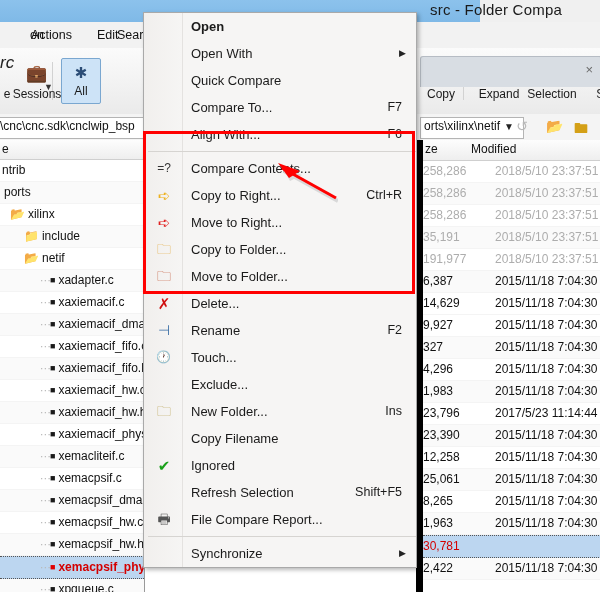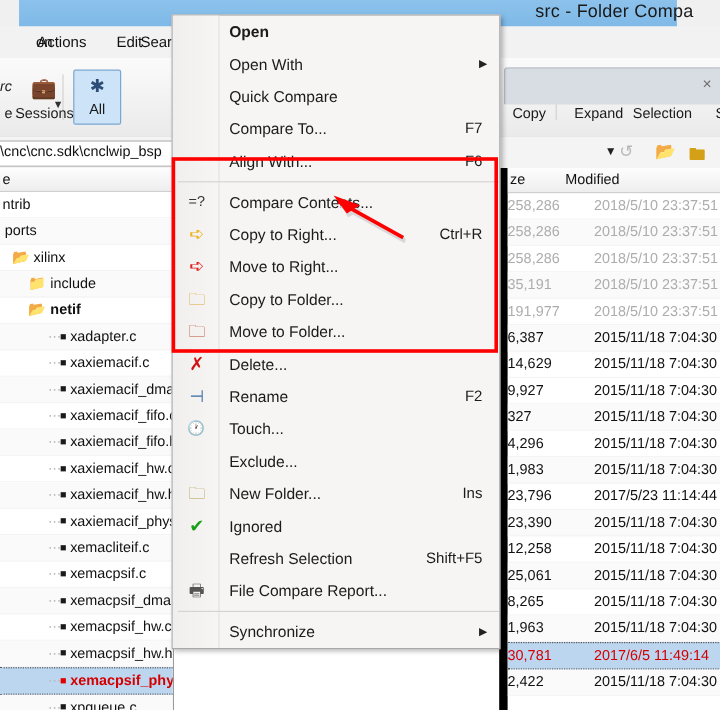--- a/index.html
+++ b/index.html
@@ -4,21 +4,21 @@
 <style>
   html,body{margin:0;padding:0;}
   body{
     width:600px;height:592px;overflow:hidden;position:relative;
     font-family:"Liberation Sans","DejaVu Sans",sans-serif;
     font-size:12px;color:#000;background:#fff;
   }
   
   #app{position:absolute;inset:0;background:#f0f0f0;}
   #titlebar{
-    position:absolute;left:16px;top:0;width:548px;height:22px;
+    position:absolute;left:0;top:0;width:480px;height:22px;
     background:#85bdea;
     background-image:linear-gradient(to bottom,#8cc2ec 0%,#7fb9e7 100%);
   }
   #title-text{
     position:absolute;left:430px;top:1px;font-size:15px;color:#1a1a1a;
     white-space:nowrap;letter-spacing:.2px;
   }
   #menubar{
     position:absolute;left:0;top:22px;width:600px;height:26px;
     background:#f2f2f2;border-bottom:1px solid #dfdfdf;
@@ -26,21 +26,21 @@
   .menu-item{
     position:absolute;top:4px;font-size:12.5px;color:#111;white-space:nowrap;
     padding:2px 5px;
   }
   
   #toolbar{
     position:absolute;left:0;top:48px;width:600px;height:66px;
     background:linear-gradient(to bottom,#fbfbfb 0%,#f1f1f1 60%,#eaeaea 100%);
     border-bottom:1px solid #c8c8c8;
   }
-  #tb-src{position:absolute;left:0;top:17px;font-size:12px;color:#222;font-style:italic;}
+  #tb-src{position:absolute;left:0;top:5px;font-size:17px;color:#222;font-style:italic;}
   .tb-btn{position:absolute;top:14px;width:58px;text-align:center;}
   .tb-ico{height:24px;line-height:24px;font-size:17px;}
   .tb-lbl{font-size:12px;color:#1a1a1a;margin-top:1px;white-space:nowrap;}
   #tb-all{
     position:absolute;left:61px;top:10px;width:40px;height:46px;
     background:#cde3f7;border:1px solid #7aa7d0;border-radius:2px;
   }
   #tb-all .tb-ico{font-size:16px;color:#2b4d77;}
   .tb-sep{position:absolute;top:14px;width:1px;height:38px;background:#d2d2d2;}
   .caret{position:absolute;font-size:9px;color:#333;}
@@ -191,20 +191,21 @@
         <div class="tb-lbl">Sel</div>
       </div>
     </div>
 
   <div id="tabstrip">
     <div id="tab-close">×</div>
   </div>
 
   <div id="pathbar">
     <div class="path-box" style="left:-4px;width:144px;">\cnc\cnc.sdk\cnclwip_bsp</div>
+    <div class="path-box" style="left:420px;width:96px;">orts\xilinx\netif</div>
     <div class="path-caret" style="left:504px;">▼</div>
   <div class="pb-ico" style="left: 516px; color: rgb(185, 185, 185);">↺</div>
       <div class="pb-ico" style="left: 546px; color: rgb(212, 160, 23);">📂</div>
       <div class="pb-ico" style="left: 574px; color: rgb(212, 160, 23);">🖿</div>
     </div>
 
   <div id="midpane"></div>
 
   <div id="leftpane">
     <div id="left-header">e</div>
@@ -215,21 +216,21 @@
         <div class="trow alt">
           <span class="tname" style="left: 4px; font-weight: normal;"><span class="">ports</span></span>
         </div>
         <div class="trow">
           <span class="tname" style="left: 10px; font-weight: normal;"><span class="fold" style="color:#cf5b4a;">📂</span><span class="">xilinx</span></span>
         </div>
         <div class="trow alt">
           <span class="tname" style="left: 24px; font-weight: normal;"><span class="fold" style="color:#9fb6c4;">📁</span><span class="">include</span></span>
         </div>
         <div class="trow">
-          <span class="tname" style="left: 24px; font-weight: bold;"><span class="fold" style="color:#cf5b4a;">📂</span><span class="">netif</span></span>
+          <span class="tname" style="left: 24px; font-weight: normal;"><span class="fold" style="color:#cf5b4a;">📂</span><span class="">netif</span></span>
         </div>
         <div class="trow alt">
           <span class="tname" style="left: 40px;"><span class="guide">⋯</span><span class="bullet">■</span><span class="">xadapter.c</span></span>
         </div>
         <div class="trow">
           <span class="tname" style="left: 40px;"><span class="guide">⋯</span><span class="bullet">■</span><span class="">xaxiemacif.c</span></span>
         </div>
         <div class="trow alt">
           <span class="tname" style="left: 40px;"><span class="guide">⋯</span><span class="bullet">■</span><span class="">xaxiemacif_dma.c</span></span>
         </div>
@@ -341,21 +342,20 @@
         <div class="drow">
           <span class="dsize">8,265</span>
           <span class="dmod">2015/11/18 7:04:30</span>
         </div>
         <div class="drow alt">
           <span class="dsize">1,963</span>
           <span class="dmod">2015/11/18 7:04:30</span>
         </div>
         <div class="drow sel">
           <span class="dsize" style="color: rgb(212, 0, 0);">30,781</span>
-          <span class="dmod" style="color: rgb(212, 0, 0);">2017/6/5 11:49:14</span>
         </div>
         <div class="drow alt">
           <span class="dsize">2,422</span>
           <span class="dmod">2015/11/18 7:04:30</span>
         </div>
       </div>
   </div>
 
   <div id="ctxmenu">
     <div class="mgutter"></div>
@@ -369,20 +369,21 @@
         <div class="mi"><span class="mico" style="color: rgb(51, 51, 51); font-size: 12px;">=?</span><span>Compare Contents...</span></div>
         <div class="mi"><span class="mico" style="color: rgb(237, 177, 31); font-size: 15px;">➪</span><span>Copy to Right...</span><span class="acc">Ctrl+R</span></div>
         <div class="mi"><span class="mico" style="color: rgb(224, 32, 32); font-size: 15px;">➪</span><span>Move to Right...</span></div>
         <div class="mi"><span class="mico" style="color: rgb(224, 168, 60); font-size: 14px;">🗀</span><span>Copy to Folder...</span></div>
         <div class="mi"><span class="mico" style="color: rgb(192, 80, 48); font-size: 14px;">🗀</span><span>Move to Folder...</span></div>
         <div class="mi"><span class="mico" style="color: rgb(208, 16, 16); font-size: 15px;">✗</span><span>Delete...</span></div>
         <div class="mi"><span class="mico" style="color: rgb(58, 110, 165); font-size: 14px;">⊣</span><span>Rename</span><span class="acc">F2</span></div>
         <div class="mi"><span class="mico" style="color: rgb(90, 127, 168); font-size: 12px;">🕐</span><span>Touch...</span></div>
         <div class="mi"><span>Exclude...</span></div>
         <div class="mi"><span class="mico" style="color: rgb(184, 160, 80); font-size: 14px;">🗀</span><span>New Folder...</span><span class="acc">Ins</span></div>
+        <div class="mi"><span>Copy Filename</span></div>
         <div class="mi"><span class="mico" style="color: rgb(25, 160, 25); font-size: 15px;">✔</span><span>Ignored</span></div>
         <div class="mi"><span>Refresh Selection</span><span class="acc">Shift+F5</span></div>
         <div class="mi"><span class="mico" style="color: rgb(85, 85, 85); font-size: 14px;">🖶</span><span>File Compare Report...</span></div>
         <div class="msep"></div>
         <div class="mi"><span>Synchronize</span><span class="sub">▶</span></div>
       </div>
   </div>
 
   <div id="redbox"></div>
   <svg id="arrow" viewBox="0 0 66 46">

